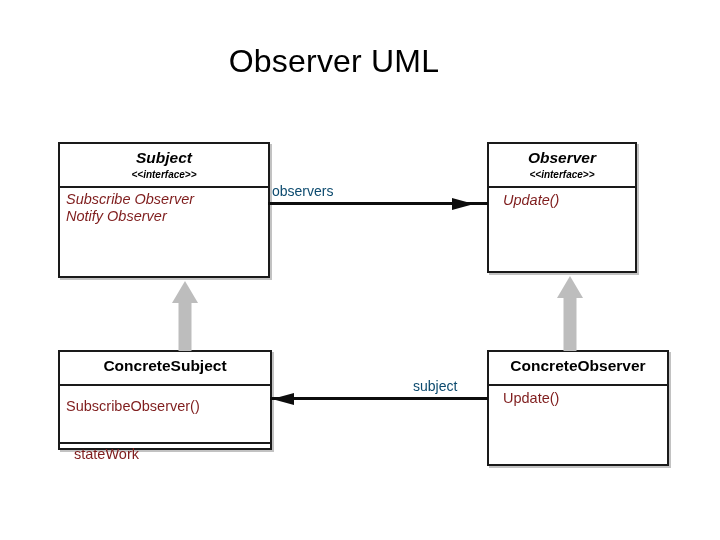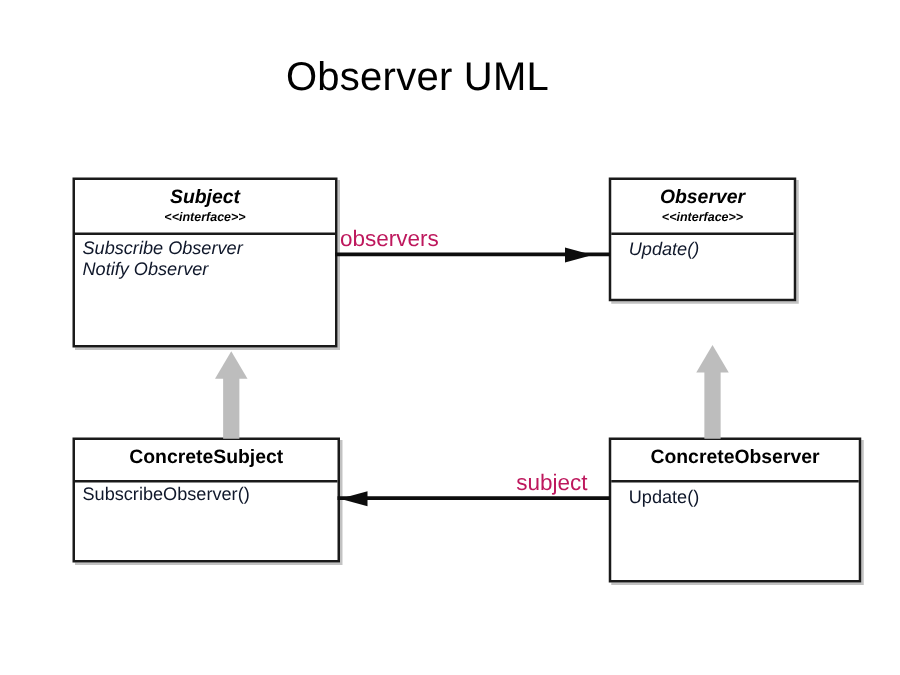--- a/index.html
+++ b/index.html
@@ -68,43 +68,43 @@
   }
   .uml-title .stereotype {
     display: block;
     font-size: 10px;
     line-height: 17px;
   }
   .member {
     font-size: 14.5px;
     line-height: 17px;
     white-space: nowrap;
-    color: #0f172a;
+    color: #7f1d1d;
   }
   .member.italic {
     font-style: italic;
   }
   .member.indent {
     padding-left: 8px;
   }
 
   
   #box-subject        { left: 58px;  top: 142px; width: 212px; height: 136px; }
-  #box-observer       { left: 487px; top: 142px; width: 150px; height: 99px; }
+  #box-observer       { left: 487px; top: 142px; width: 150px; height: 131px; }
   #box-concretesubject{ left: 58px;  top: 350px; width: 214px; height: 100px; }
-  #box-concreteobserver{left: 487px; top: 350px; width: 202px; height: 116px; }
+  #box-concreteobserver{left: 487px; top: 350px; width: 182px; height: 116px; }
 
   #box-subject .hdr   { padding-top: 3px; height: 42px; }
   #box-observer .hdr  { padding-top: 3px; height: 42px; }
   #box-concretesubject .hdr { padding-top: 5px; height: 32px; }
   #box-concreteobserver .hdr{ padding-top: 5px; height: 32px; }
 
   #box-subject .ops        { padding-top: 3px; height: 90px; }
   #box-observer .ops       { padding-top: 4px; height: 85px; }
-  #box-concretesubject .ops{ padding-top: 2px; height: 58px; }
+  #box-concretesubject .ops{ padding-top: 12px; height: 58px; }
   #box-concreteobserver .ops{ padding-top: 4px; height: 80px; }
   #box-concretesubject .attrs { padding-top: 2px; height: 31px; }
 
   
   .assoc-line {
     position: absolute;
     height: 3px;
     background: #0d0d0d;
   }
   #assoc-observers-line { left: 268px; top: 202px; width: 220px; }
@@ -122,23 +122,23 @@
     width: 0; height: 0;
     border-top: 6px solid transparent;
     border-bottom: 6px solid transparent;
     border-right: 22px solid #0d0d0d;
   }
   #assoc-observers-head { left: 452px; top: 197.5px; }
   #assoc-subject-head   { left: 272px; top: 392.5px; }
 
   .assoc-label {
     position: absolute;
-    font-size: 18px;
+    font-size: 14px;
     line-height: 16px;
-    color: #be185d;
+    color: #0c4a6e;
     white-space: nowrap;
   }
   #assoc-observers-label { left: 272px; top: 183px; }
   #assoc-subject-label   { left: 413px; top: 378px; }
 
   
   .gen-arrow {
     position: absolute;
   }
   .gen-arrow .shaft {
@@ -196,20 +196,23 @@
     </div>
   </div>
 
   <div class="uml-box" id="box-concretesubject">
     <div class="uml-compartment hdr">
       <div class="uml-title">ConcreteSubject</div>
     </div>
     <div class="uml-compartment compartment-divider ops">
       <div class="member">SubscribeObserver()</div>
     </div>
+    <div class="uml-compartment compartment-divider attrs">
+      <div class="member indent">stateWork</div>
+    </div>
   </div>
 
   <div class="uml-box" id="box-concreteobserver">
     <div class="uml-compartment hdr">
       <div class="uml-title">ConcreteObserver</div>
     </div>
     <div class="uml-compartment compartment-divider ops">
       <div class="member indent">Update()</div>
     </div>
   </div>

